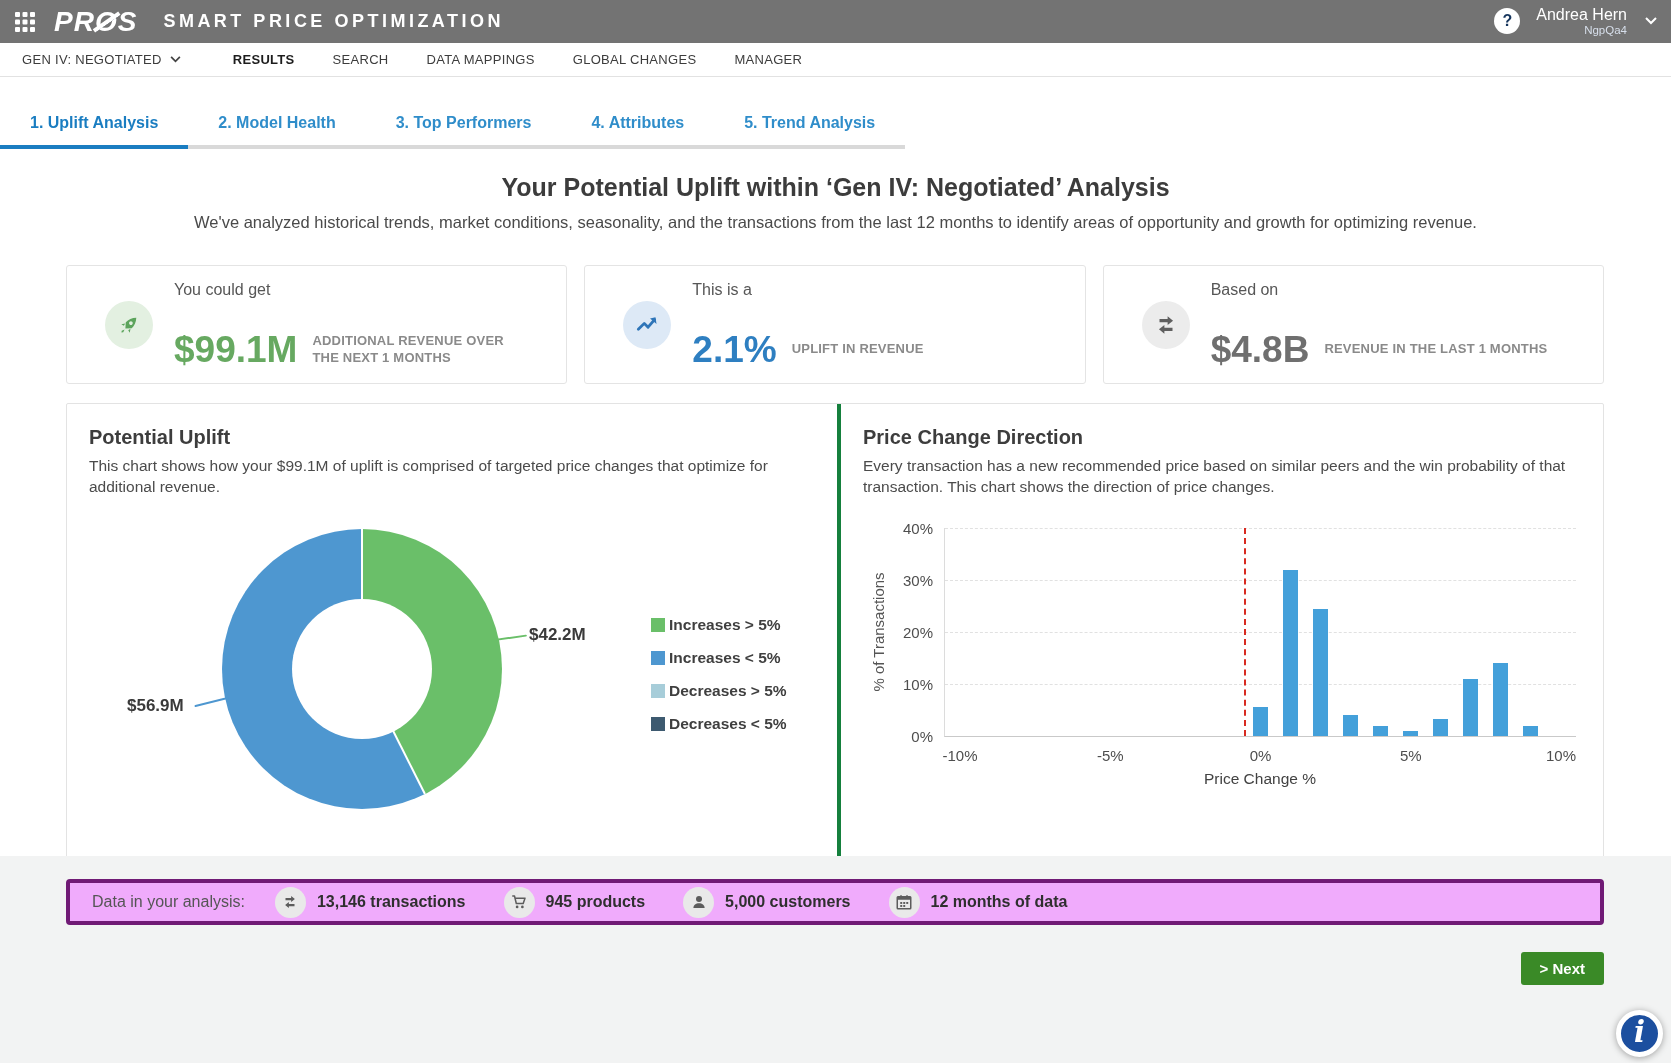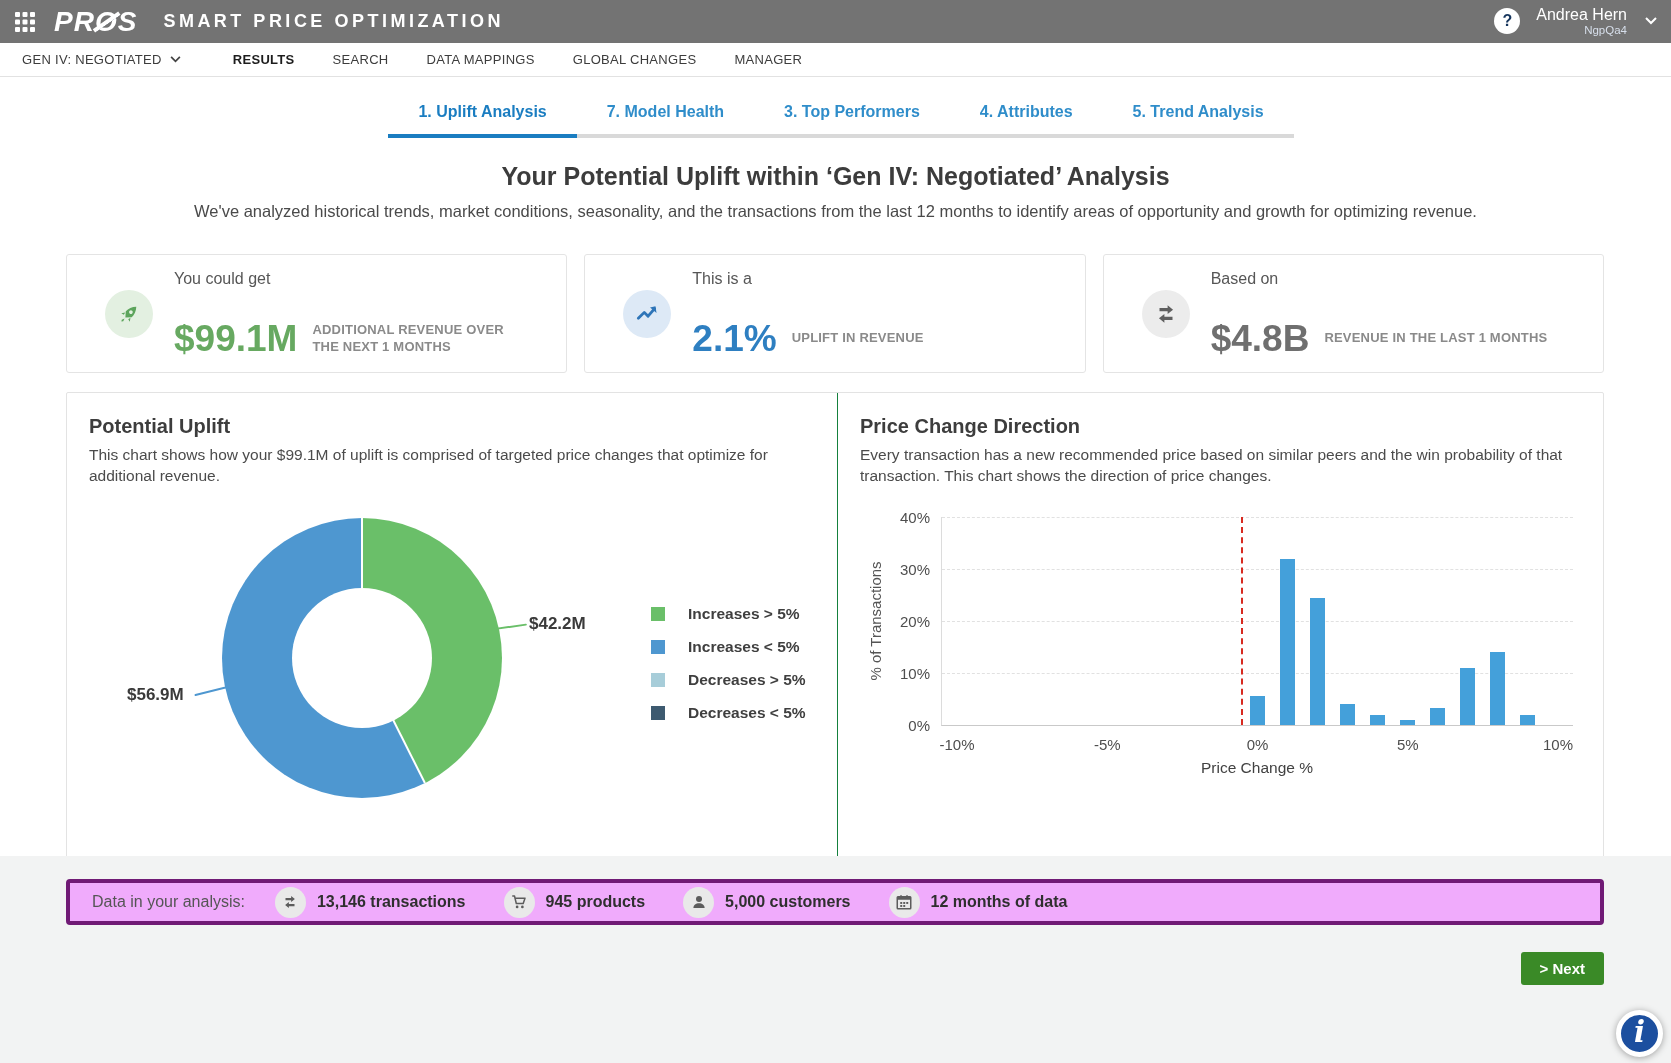--- a/index.html
+++ b/index.html
@@ -22,21 +22,21 @@
   .hdr-chevron { margin-left:2px; }
 
   
   .sub-nav { height:34px; background:#fff; border-bottom:1px solid #e2e2e2; display:flex; align-items:center; font-size:13px; color:#3c3c3c; }
   .context-sel { display:flex; align-items:center; gap:8px; margin-left:22px; cursor:pointer; letter-spacing:.3px; }
   .nav-items { display:flex; align-items:center; margin-left:52px; gap:38px; }
   .nav-item { cursor:pointer; letter-spacing:.3px; }
   .nav-item.active { font-weight:bold; color:#1d1d1d; }
 
   
-  .tabs-wrap { display:flex; justify-content:center; margin-top:20px;padding-left:11px; }
+  .tabs-wrap { display:flex; margin-top:31px; }
   .tabs { display:inline-flex; border-bottom:4px solid #d9d9d9; }
   .tab { position:relative; font-size:16px; font-weight:bold; color:#2f8dca; padding:6px 30px 13px; cursor:pointer; white-space:nowrap; }
   .tab.active { color:#1a7dc1; }
   .tab.active::after { content:""; position:absolute; left:0; right:0; bottom:-4px; height:4px; background:#1a7dc1; }
 
   
   .page-title { text-align:center; margin-top:24px; font-size:25px; font-weight:bold; color:#3c3c3c; }
   .page-subtitle { text-align:center; margin-top:11px; font-size:16.5px; color:#4a4a4a; padding:0 100px; }
 
   
@@ -47,38 +47,38 @@
   .card-label { font-size:16px; color:#565656; margin-bottom:3px; }
   .card-valrow { display:flex; align-items:center; gap:15px;margin-top:32px; }
   .card-value { font-size:37px; font-weight:bold; line-height:1; }
   .card-caption { font-size:13px; font-weight:bold; color:#8a8a8a; line-height:1.3; letter-spacing:.2px; }
   .cap-narrow { max-width:200px; }
 
   
   .charts-panel { margin:19px 67px 0 66px; height:556px; background:#fff; border:1px solid #e3e3e3; border-radius:2px; display:flex; }
   .pane { position:relative; }
   .pane-left { width:770px; }
-  .pane-right { flex:1; border-left:1px solid #15803d; }
+  .pane-right { flex:1; border-left:4px solid #15803d; }
   .pane-title { position:absolute; left:22px; top:22px; font-size:20px; font-weight:bold; color:#3d3d3d; }
   .pane-desc { position:absolute; left:22px; top:52px; font-size:15.5px; color:#4b4b4b; line-height:1.35; }
   .pane-left .pane-desc { width:694px; }
   .pane-right .pane-desc { width:724px; }
 
   
   .donut { position:absolute; left:155px; top:125px; width:280px; height:280px; border-radius:50%; }
   .donut::after { content:""; position:absolute; left:50%; top:50%; width:140px; height:140px; background:#fff; border-radius:50%; transform:translate(-50%,-50%); }
   .seam { position:absolute; left:50%; top:50%; width:2px; height:140px; background:#fff; transform-origin:50% 100%; transform:translate(-50%,-100%); }
   .slice-label { position:absolute; font-size:17px; font-weight:bold; color:#3a3a3a; }
   .lbl-a { left:462px; top:221px; }
   .lbl-b { left:60px; top:292px; }
   .leader { position:absolute; height:2px; border-radius:1px; }
   .leader-a { left:424px; top:233px; width:36px; transform:rotate(-8deg); }
   .leader-b { left:127px; top:297px; width:35px; transform:rotate(-14deg); }
   .legend { position:absolute; left:584px; top:212px; display:flex; flex-direction:column; gap:15px; }
-  .legend-item { display:flex; align-items:center; gap:23px; }
+  .legend-item { display:flex; align-items:center; gap:4px; }
   .legend-swatch { width:14px; height:14px; flex:none; }
   .legend-label { font-size:15.5px; font-weight:bold; color:#3f3f3f; white-space:nowrap; }
 
   
   .plot { position:absolute; left:103px; top:124px; width:632px; height:209px; border-left:1px solid #dcdcdc; border-bottom:1px solid #c9c9c9; }
   .gridline { position:absolute; left:0; right:0; border-top:1px dashed #e1e1e1; }
   .bar { position:absolute; bottom:0; width:15px; }
   .ref-line { position:absolute; top:0; bottom:0; width:0; border-left:2px dashed #d82a20; }
   .ytick { position:absolute; right:calc(100% + 12px); transform:translateY(-50%); font-size:15px; color:#4e4e4e; white-space:nowrap; }
   .xtick { position:absolute; top:calc(100% + 11px); transform:translateX(-50%); font-size:15px; color:#4e4e4e; white-space:nowrap; }
@@ -147,21 +147,21 @@
       <div class="nav-item">SEARCH</div>
       <div class="nav-item">DATA MAPPINGS</div>
       <div class="nav-item">GLOBAL CHANGES</div>
       <div class="nav-item">MANAGER</div>
     </div>
   </div>
 
   <div class="tabs-wrap">
     <div class="tabs">
       <div class="tab active">1. Uplift Analysis</div>
-      <div class="tab">7. Model Health</div>
+      <div class="tab">2. Model Health</div>
       <div class="tab">3. Top Performers</div>
       <div class="tab">4. Attributes</div>
       <div class="tab">5. Trend Analysis</div>
     </div>
   </div>
 
   <div class="page-title">Your Potential Uplift within ‘Gen IV: Negotiated’ Analysis</div>
   <div class="page-subtitle">We've analyzed historical trends, market conditions, seasonality, and the transactions from the last 12 months to identify areas of opportunity and growth for optimizing revenue.</div>
 
   <div class="cards">

